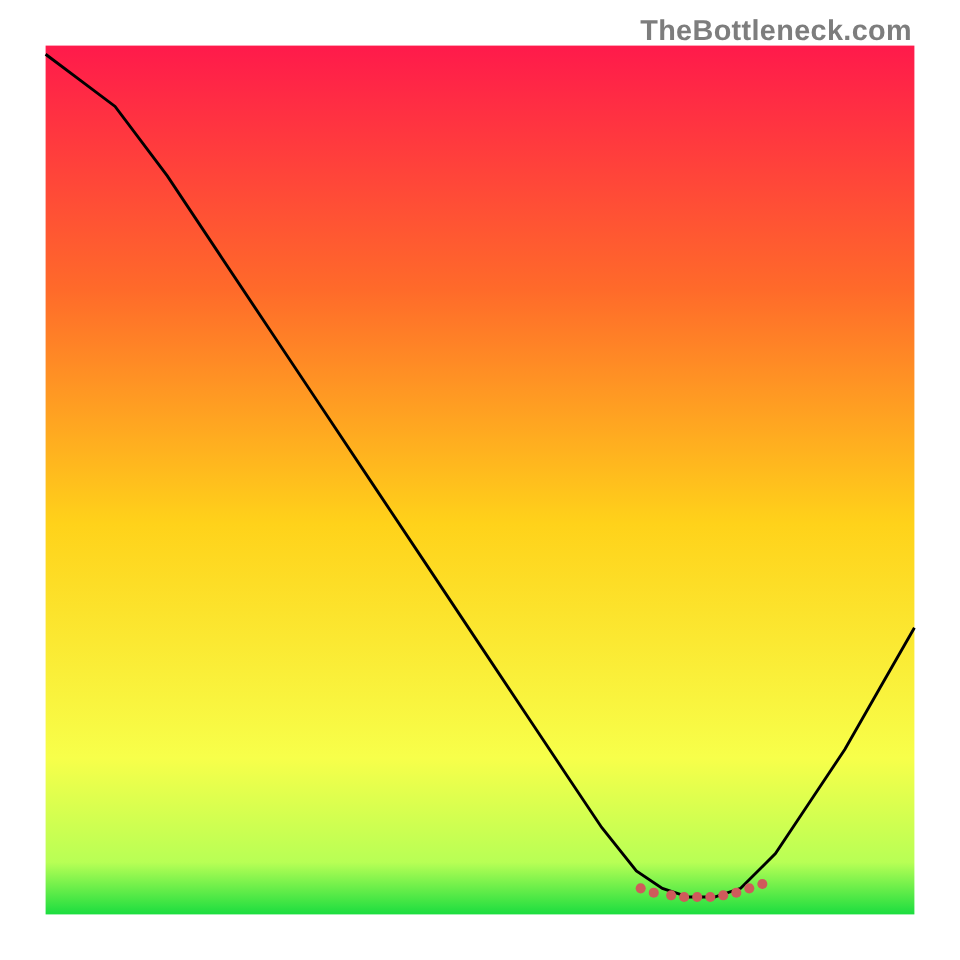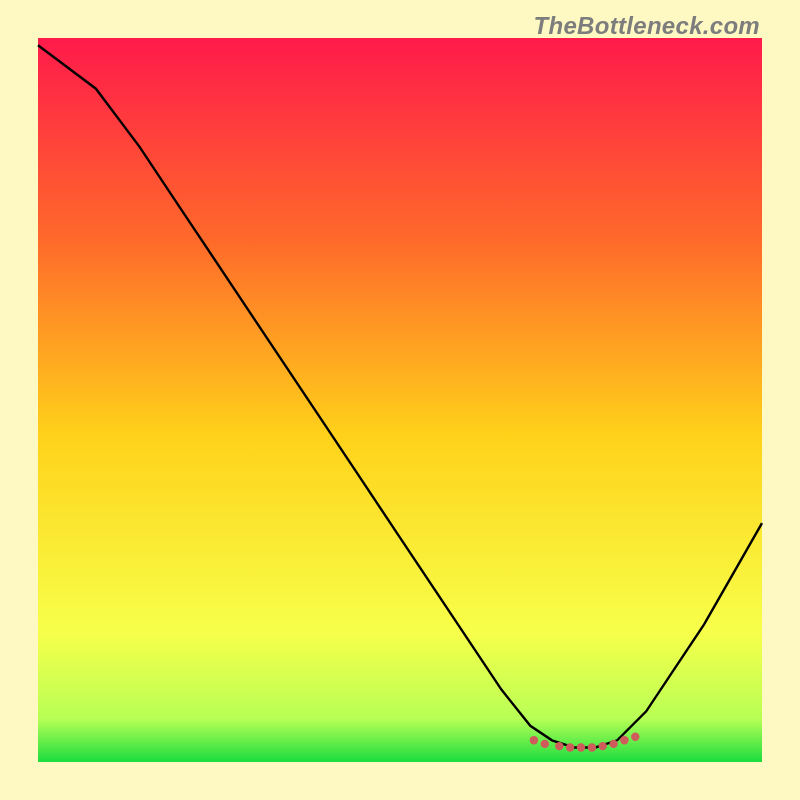--- a/index.html
+++ b/index.html
@@ -8,22 +8,21 @@
     width: 800px;
     height: 800px;
     background: #000;
     overflow: hidden;
     font-family: Arial, Helvetica, sans-serif;
   }
   .frame {
     position: absolute;
     left: 0; top: 0;
     width: 800px; height: 800px;
-    background: #fef9c3;
-    font-style: italic;
+    background: #ffffff;
   }
   .plot-area {
     position: absolute;
     left: 38px;
     top: 38px;
     width: 724px;
     height: 724px;
     
   }
   .watermark {

